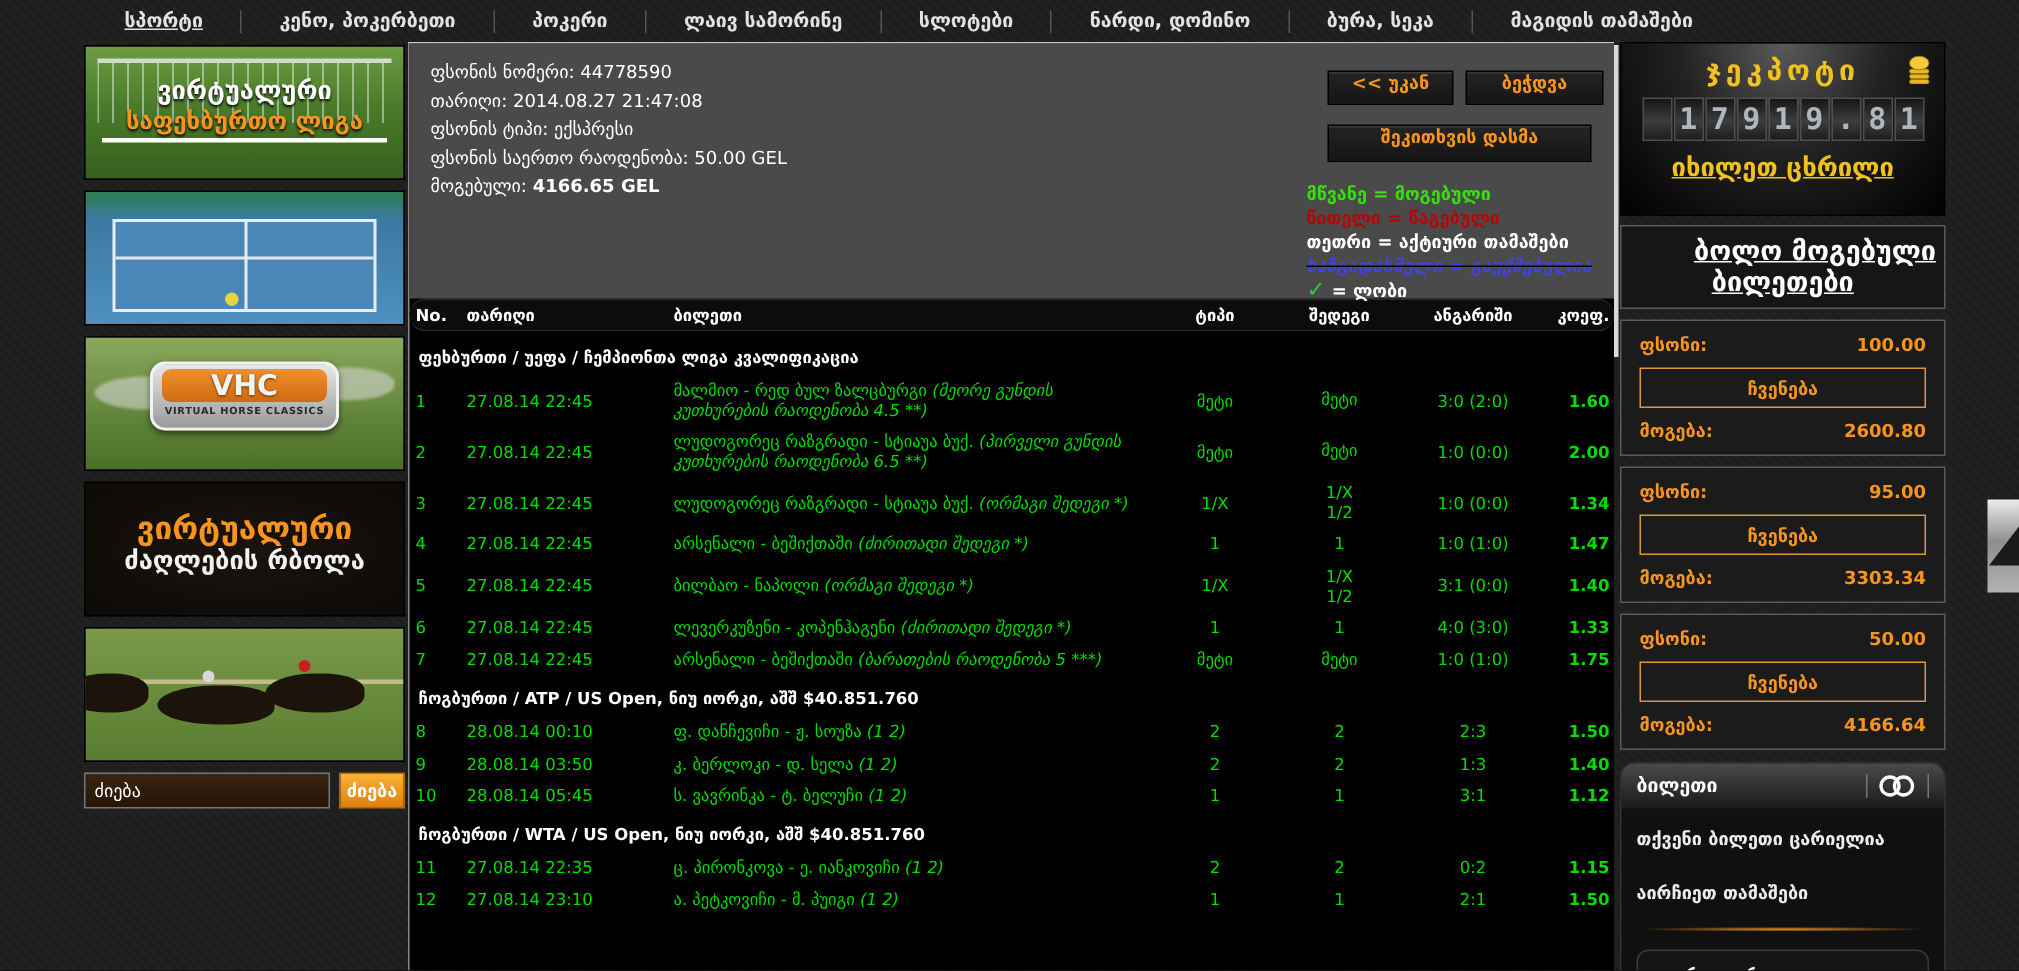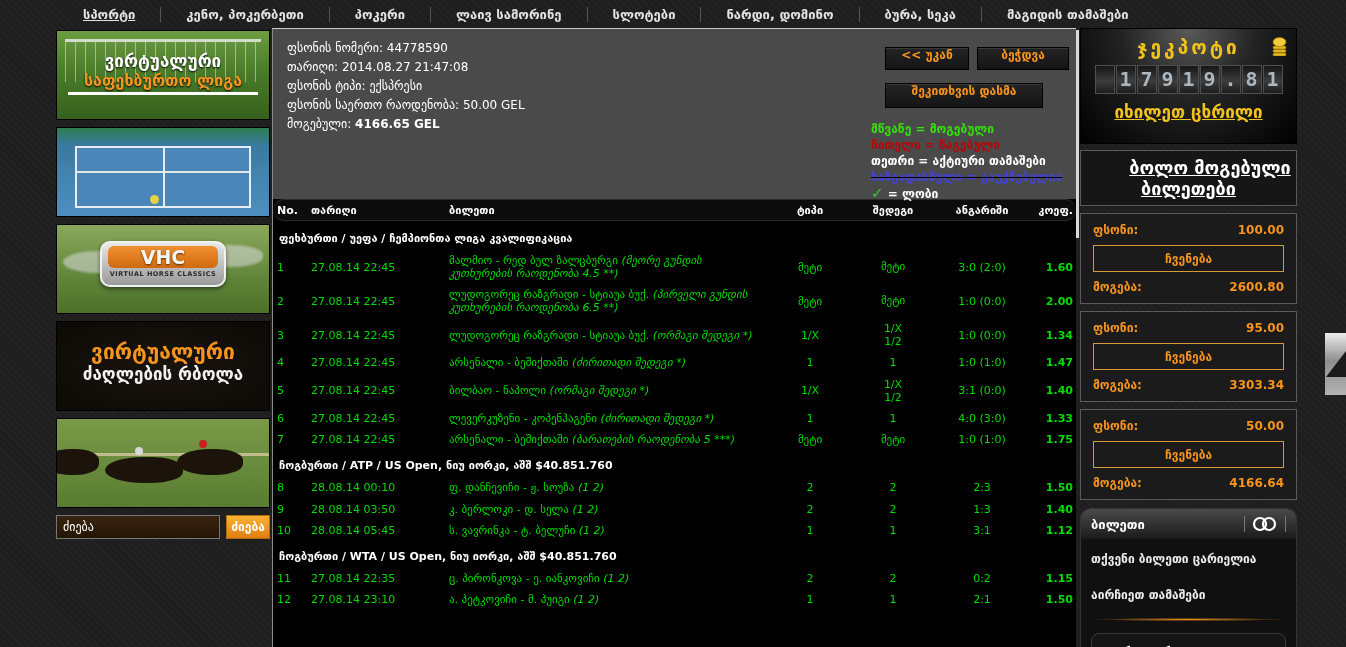--- a/index.html
+++ b/index.html
@@ -57,21 +57,21 @@
   
   .main { position:absolute; left:272px; top:28px; width:804px; bottom:0; background:#000; border-top:1px solid #c8c8c8; border-left:1px solid #8a8a8a; }
   .panel-title { height:18px; background:#141414; color:#fff; font-size:11px; font-weight:bold; padding:2px 8px; }
   .gray-panel { position:relative; height:170px; background:#4a4a4a; padding:10px 14px; }
   .det-row { color:#fff; font-size:12px; line-height:19px; }
   .det-label { font-weight:normal; }
   .det-value.b { font-weight:bold; }
   .btn { position:absolute; background:linear-gradient(#242424,#151515); border:1px solid #000; box-shadow:inset 0 1px 0 #3a3a3a; color:#f7941e; font-weight:bold; font-size:12px; text-align:center; cursor:pointer; font-family:"DejaVu Sans", sans-serif; }
   .btn-back { left:612px; top:18px; width:84px; height:23px; }
   .btn-print { left:704px; top:18px; width:92px; height:23px; }
-  .btn-ask { left:612px; top:54px; width:158px; height:25px; }
+  .btn-ask { left:612px; top:54px; width:176px; height:25px; }
   .legend { position:absolute; left:598px; top:92px; width:206px; }
   .leg-row { font-size:12px; font-weight:bold; line-height:16px; white-space:nowrap; }
   .leg-check { font-size:15px; }
   .tbl-header { display:grid; grid-template-columns:34px 138px 326px 78px 88px 90px 50px; background:#0c0c0c; color:#fff; font-size:11px; font-weight:bold; height:22px; align-items:center; border-top:1px solid #2a2a2a; border-bottom:1px solid #2a2a2a;border-radius:11px; }
   .tbl-header .h { padding:0 4px; }
   .h-tip,.h-res,.h-score { text-align:center; }
   .h-coef { text-align:right; }
   .tbl-body { padding-top:2px; }
   .sec-title { color:#fff; font-size:11px; font-weight:bold; padding:9px 6px 5px; }
   .trow { display:grid; grid-template-columns:34px 138px 326px 78px 88px 90px 50px; color:#00dd00; font-size:11px; align-items:center; padding:4px 0; }
@@ -172,21 +172,21 @@
           <div class="det-row"><span class="det-label">ფსონის საერთო რაოდენობა: </span><span class="det-value">50.00 GEL</span></div>
           <div class="det-row"><span class="det-label">მოგებული: </span><span class="det-value b">4166.65 GEL</span></div>
         </div>
       <div class="btn btn-back">&lt;&lt; უკან</div>
       <div class="btn btn-print">ბეჭდვა</div>
       <div class="btn btn-ask">შეკითხვის დასმა</div>
       <div class="legend">
           <div class="leg-row"><span class="leg-term" style="color: rgb(53, 224, 10);">მწვანე</span><span style="color: rgb(53, 224, 10);"> = მოგებული</span></div>
           <div class="leg-row"><span class="leg-term" style="color: rgb(180, 8, 8);">წითელი</span><span style="color: rgb(180, 8, 8);"> = წაგებული</span></div>
           <div class="leg-row"><span class="leg-term" style="color: rgb(255, 255, 255);">თეთრი</span><span style="color: rgb(255, 255, 255);"> = აქტიური თამაშები</span></div>
-          <div class="leg-row" style="text-decoration: line-through;"><span class="leg-term" style="color: rgb(66, 66, 221);">ხაზგადასმული</span><span style="color: rgb(66, 66, 221);"> = გაუქმებულია</span></div>
+          <div class="leg-row" style="text-decoration: line-through; font-style: italic;"><span class="leg-term" style="color: rgb(66, 66, 221);">ხაზგადასმული</span><span style="color: rgb(66, 66, 221);"> = გაუქმებულია</span></div>
           <div class="leg-row"><span class="leg-term leg-check" style="color: rgb(46, 204, 46);">✓</span><span style="color: rgb(255, 255, 255);"> = ლობი</span></div>
         </div>
     </div>
     <div class="tbl-header">
       <div class="h h-no">No.</div>
       <div class="h h-date">თარიღი</div>
       <div class="h h-tick">ბილეთი</div>
       <div class="h h-tip">ტიპი</div>
       <div class="h h-res">შედეგი</div>
       <div class="h h-score">ანგარიში</div>

